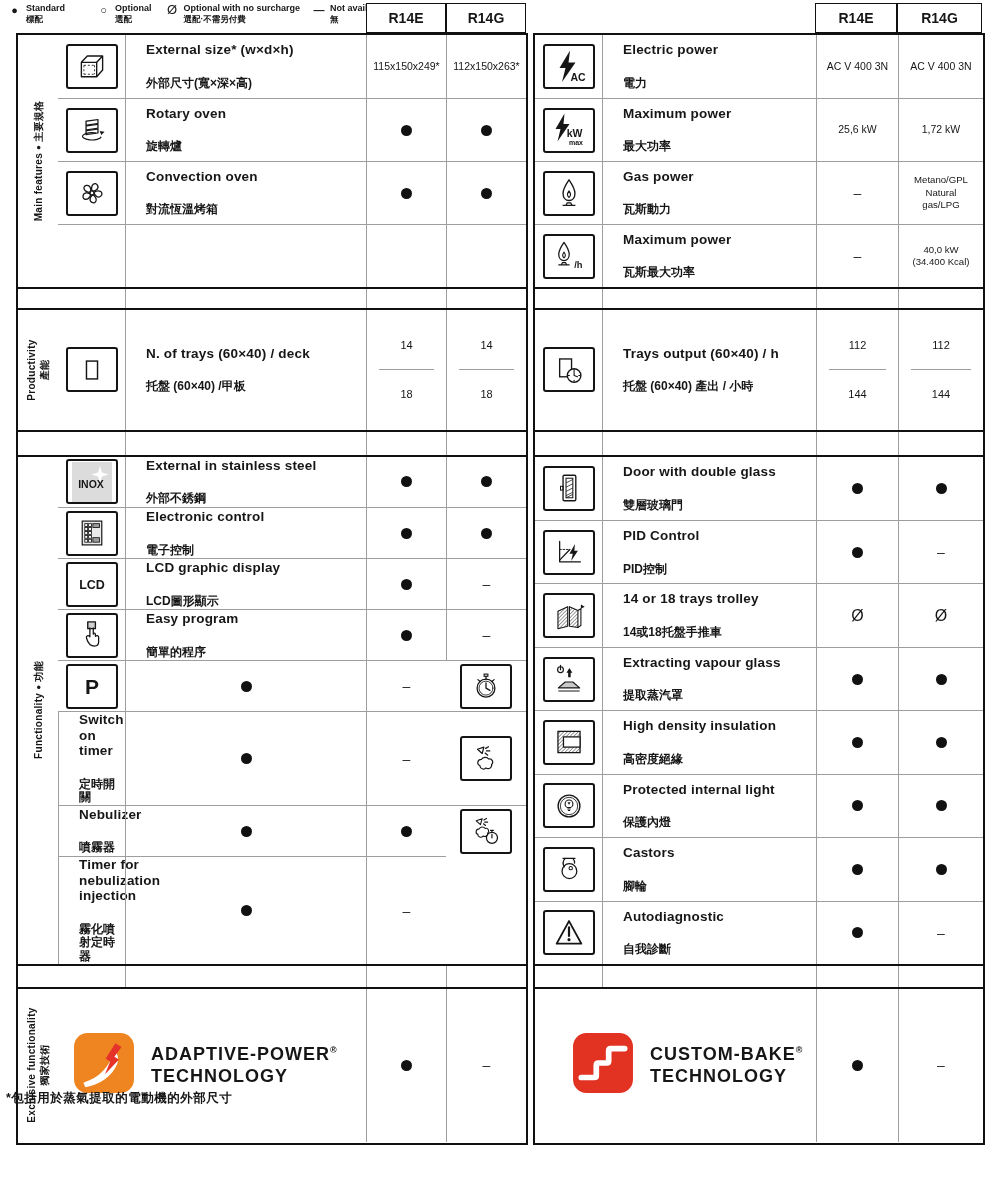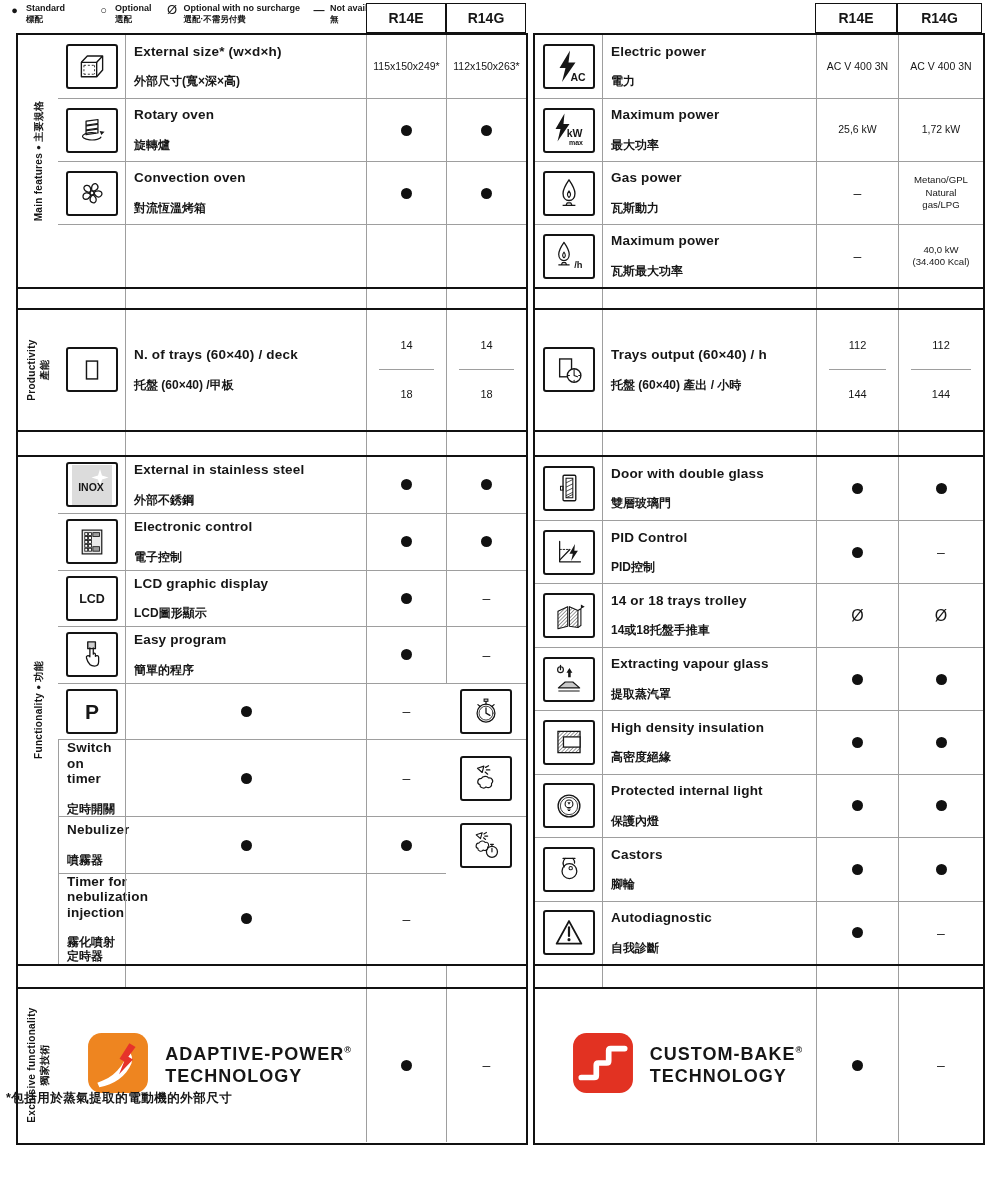--- a/index.html
+++ b/index.html
@@ -33,37 +33,37 @@
   .bl{border-left:1px solid #9e9e9e;}
   .bt{border-top:1px solid #9e9e9e;}
 
   .rail .rt{position:absolute;top:50%;left:50%;transform:translate(-50%,-50%) rotate(-90deg);
             white-space:nowrap;font-size:10px;font-weight:600;text-align:center;line-height:1.3;letter-spacing:.3px;}
   .rail .rt .dotsep{font-size:8px;vertical-align:1px;padding:0 3px;}
 
   .icon-box{width:52px;height:45px;border:2.5px solid #141414;border-radius:3px;box-sizing:border-box;
             display:flex;align-items:center;justify-content:center;background:#fff;overflow:hidden;}
 
-  .lab{flex-direction:column;align-items:flex-start;justify-content:center;padding-left:8px;padding-right:6px;gap:16px;}
+  .lab{flex-direction:column;align-items:flex-start;justify-content:center;padding-left:20px;padding-right:6px;}
   .lab .en{font-size:13.5px;font-weight:600;letter-spacing:.2px;line-height:1.15;}
-  .lab .zh{font-size:12px;font-weight:600;margin-top:0;line-height:1.15;}
+  .lab .zh{font-size:12px;font-weight:600;margin-top:19px;line-height:1.15;}
 
   .dotmark{width:11px;height:11px;border-radius:50%;background:#111;}
   .dashmark{font-size:14px;color:#333;line-height:1;}
   .omark{font-size:16px;line-height:1;}
   .valtext{font-size:10.5px;white-space:pre-line;text-align:center;line-height:1.3;}
   .valtext.sm{font-size:9.6px;}
 
   .val.split{flex-direction:column;align-items:stretch;padding:12px;}
   .half{flex:1 1 50%;display:flex;align-items:center;justify-content:center;font-size:11px;}
   .half.ht{border-top:1px solid #9e9e9e;}
 
-  .logocell{justify-content:center;gap:16px;}
+  .logocell{justify-content:flex-start;gap:16px;}
   .logocell.pl-left{padding-left:15px;}
-  .logocell.pl-right{padding-left:24px;}
+  .logocell.pl-right{padding-left:37px;}
   .lgtext .lg1{font-size:18px;font-weight:700;letter-spacing:1px;line-height:1.25;}
   .lgtext .lg1 sup{font-size:9px;}
   .lgtext .lg2{font-size:18px;font-weight:700;letter-spacing:1px;line-height:1.25;}
 
   .footnote{position:absolute;left:6px;top:1090px;font-size:12.5px;font-weight:700;letter-spacing:.5px;}
 </style>
 </head>
 <body>
 
 <div class="page">

